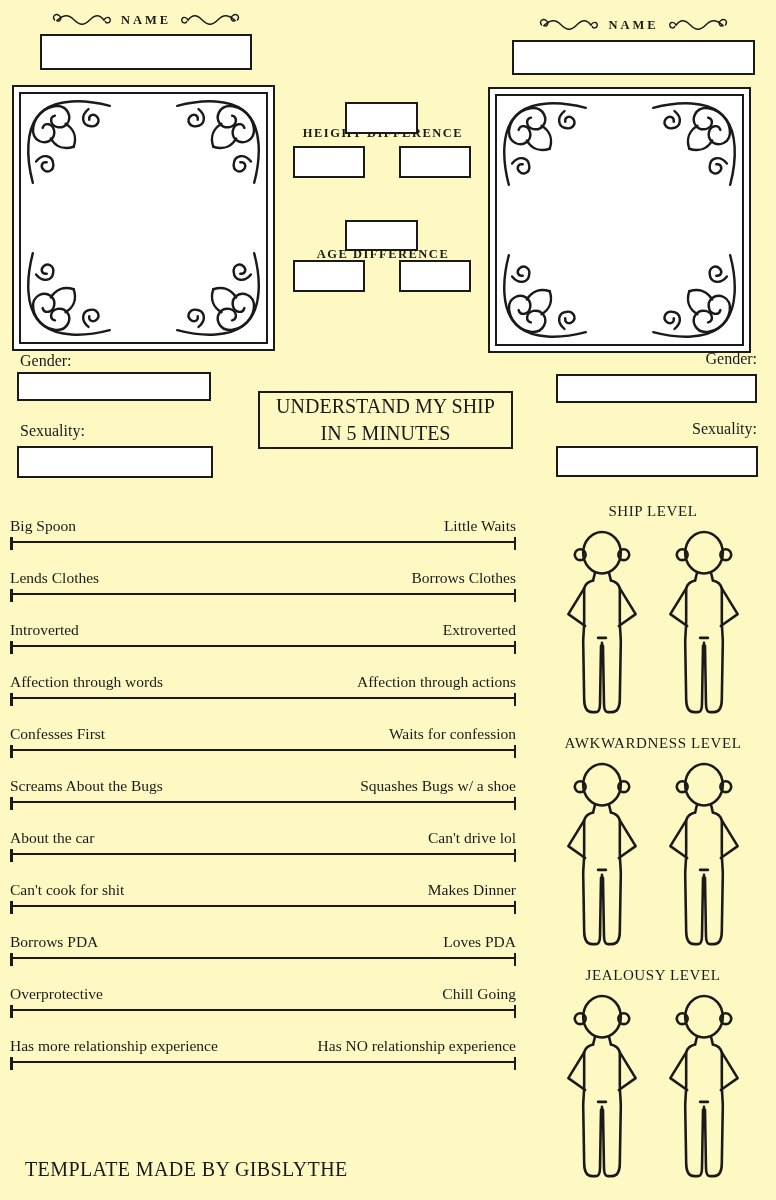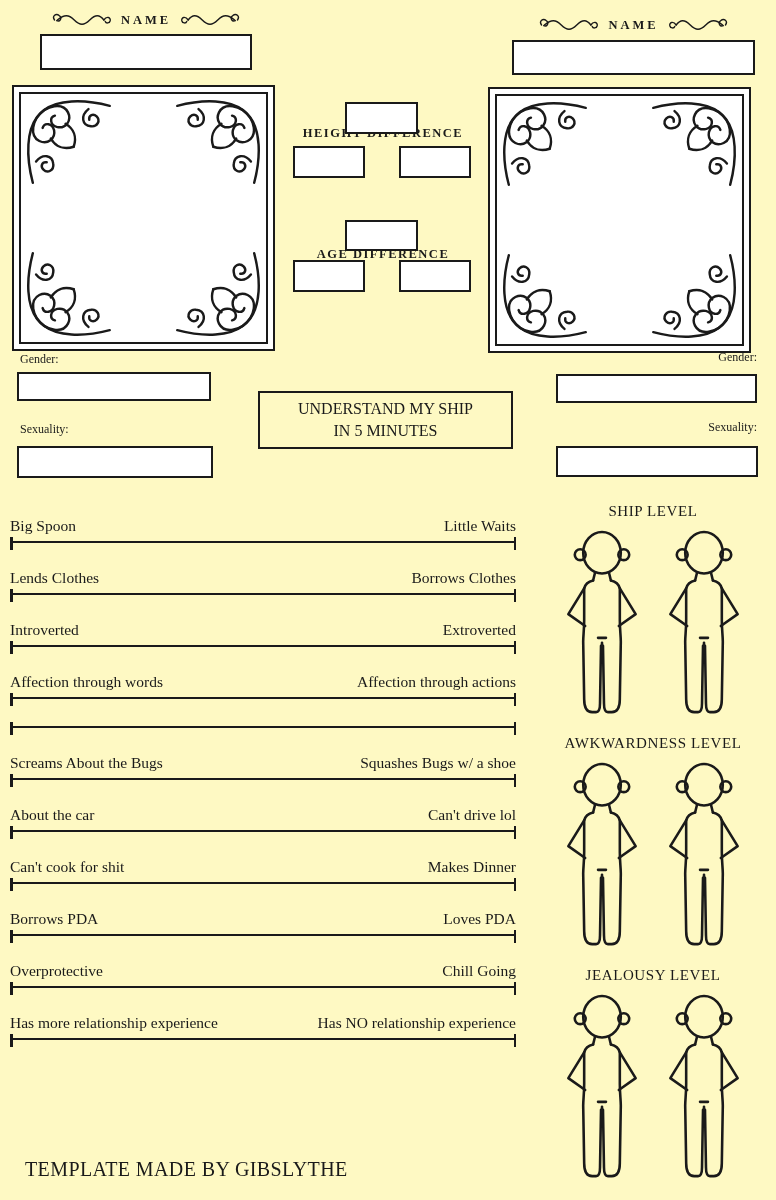--- a/index.html
+++ b/index.html
@@ -37,34 +37,34 @@
   .height-label { left:300px; top:80px; width:166px; }
   .age-label { left:300px; top:201px; width:166px; }
   .hbox-c { left:345px; top:102px; width:73px; height:32px; }
   .hbox-l { left:293px; top:146px; width:72px; height:32px; }
   .hbox-r { left:399px; top:146px; width:72px; height:32px; }
   .abox-c { left:345px; top:220px; width:73px; height:31px; }
   .abox-l { left:293px; top:260px; width:72px; height:32px; }
   .abox-r { left:399px; top:260px; width:72px; height:32px; }
 
   
-  .info-label { font-size:12px; }
+  .info-label { font-size:16px; }
   .lgender-label { left:20px; top:352px; }
   .lgender-box  { left:17px; top:372px; width:194px; height:29px; }
   .lsex-label   { left:20px; top:422px; }
   .lsex-box     { left:17px; top:446px; width:196px; height:32px; }
   .rgender-label{ left:600px; top:350px; width:157px; text-align:right; }
   .rgender-box  { left:556px; top:374px; width:201px; height:29px; }
   .rsex-label   { left:600px; top:420px; width:157px; text-align:right; }
   .rsex-box     { left:556px; top:446px; width:202px; height:31px; }
 
   
   .title-box { left:258px; top:391px; width:255px; height:58px; border:2px solid #1a1a1a;
                display:flex; flex-direction:column; align-items:center; justify-content:center;
-               font-size:16px; line-height:1.35; text-align:center; }
+               font-size:20px; line-height:1.35; text-align:center; }
 
   
   .sliders { left:10px; top:514px; width:506px; }
   .slider { margin-bottom:16px; }
   .slider-labels { display:flex; justify-content:space-between; align-items:flex-end; font-size:15.5px; height:21px; }
   .slider-track { position:relative; height:13px; margin-top:2px; }
   .slider-track::before { content:""; position:absolute; left:0; right:0; top:4px; border-top:2.5px solid #1a1a1a; }
   .tick { position:absolute; top:0; width:2.5px; height:13px; background:#1a1a1a; }
   .tick-l { left:0; } .tick-r { right:0; }
 
@@ -235,20 +235,24 @@
         <span>Affection through words</span>
         <span>Affection through actions</span>
       </div>
       <div class="slider-track">
           <span class="tick tick-l"></span>
           <span class="tick tick-r"></span>
         </div>
     </div>
 
     <div class="slider">
+      <div class="slider-labels">
+        <span>Confesses First</span>
+        <span>Waits for confession</span>
+      </div>
       <div class="slider-track">
           <span class="tick tick-l"></span>
           <span class="tick tick-r"></span>
         </div>
     </div>
 
     <div class="slider">
       <div class="slider-labels">
         <span>Screams About the Bugs</span>
         <span>Squashes Bugs w/ a shoe</span>

